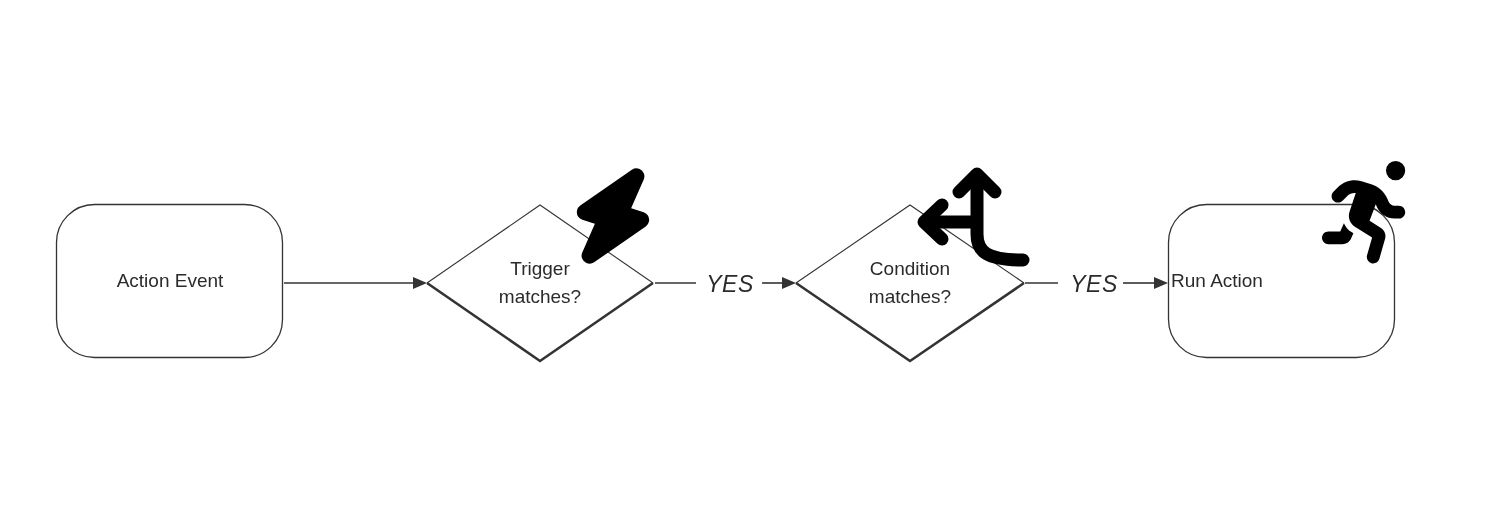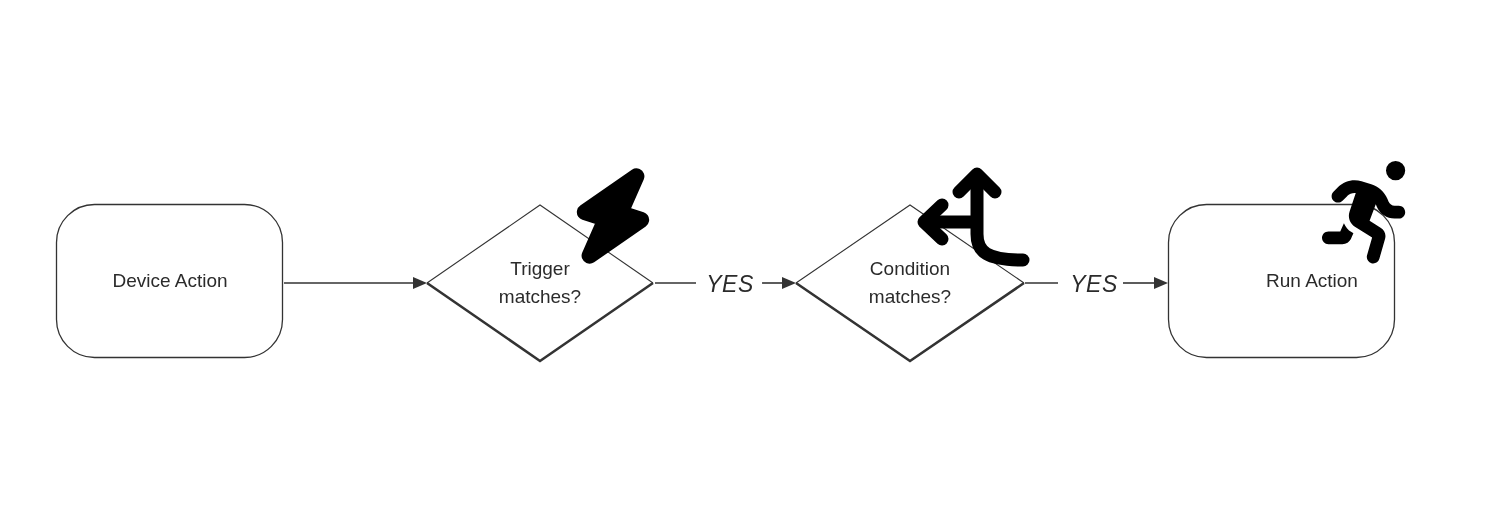--- a/index.html
+++ b/index.html
@@ -96,32 +96,32 @@
     <g>
       <rect class="shape-line" x="1168.5" y="204.5" width="226" height="153" rx="38" ry="38" stroke-width="1.3"></rect>
     </g>
 
     <g transform="translate(1322,161) scale(0.2)">
       <path class="icon-fill" d="M320 48a48 48 0 1 1 96 0 48 48 0 1 1 -96 0zM125.7 175.5c9.9-9.9 23.4-15.5 37.5-15.5c1.9 0 3.8 .1 5.6 .3L137.6 254c-9.3 28 1.7 58.8 26.8 74.5l86.2 53.9-25.4 88.8c-4.9 17 5 34.7 22 39.6s34.7-5 39.6-22l28.7-100.4c5.9-20.6-2.6-42.6-20.7-53.9L238 299l30.9-82.4 5.1 12.3C289 264.7 323.9 288 362.7 288H384c17.7 0 32-14.3 32-32s-14.3-32-32-32H362.7c-12.9 0-24.6-7.8-29.5-19.7l-6.3-15c-14.6-35.1-44.1-61.9-80.5-73.1l-48.7-15c-11.1-3.4-22.7-5.2-34.4-5.2c-31 0-60.8 12.3-82.7 34.3L57.4 153.4c-12.5 12.5-12.5 32.8 0 45.3s32.8 12.5 45.3 0l23-23zM91.2 352H32c-17.7 0-32 14.3-32 32s14.3 32 32 32h69.6c19 0 36.2-11.2 43.9-28.5L157 361.6l-9.5-6c-17.5-10.9-30.5-26.8-37.9-44.9L91.2 352z"></path>
     </g>
   </svg>
 
   <div class="node-label" style="left:57px; top:204px; width:226px; height:153px;">
-    <span class="inner">Device Action</span>
+    <span class="inner">Action Event</span>
   </div>
 
   <div class="node-label diamond" style="left:427px; top:205px; width:226px; height:156px;">
     <span class="inner">Trigger matches?</span>
   </div>
 
   <div class="node-label diamond" style="left:796px; top:205px; width:228px; height:156px;">
     <span class="inner">Condition matches?</span>
   </div>
 
-  <div class="node-label" style="left:1199px; top:204px; width:226px; height:153px;">
+  <div class="node-label" style="left:1104px; top:204px; width:226px; height:153px;">
     <span class="inner">Run Action</span>
   </div>
 
   <div class="edge-label" style="left:730px; top:284px;">YES</div>
 
   <div class="edge-label" style="left:1094px; top:284px;">YES</div>
 
 </div>
 
 </body></html>

